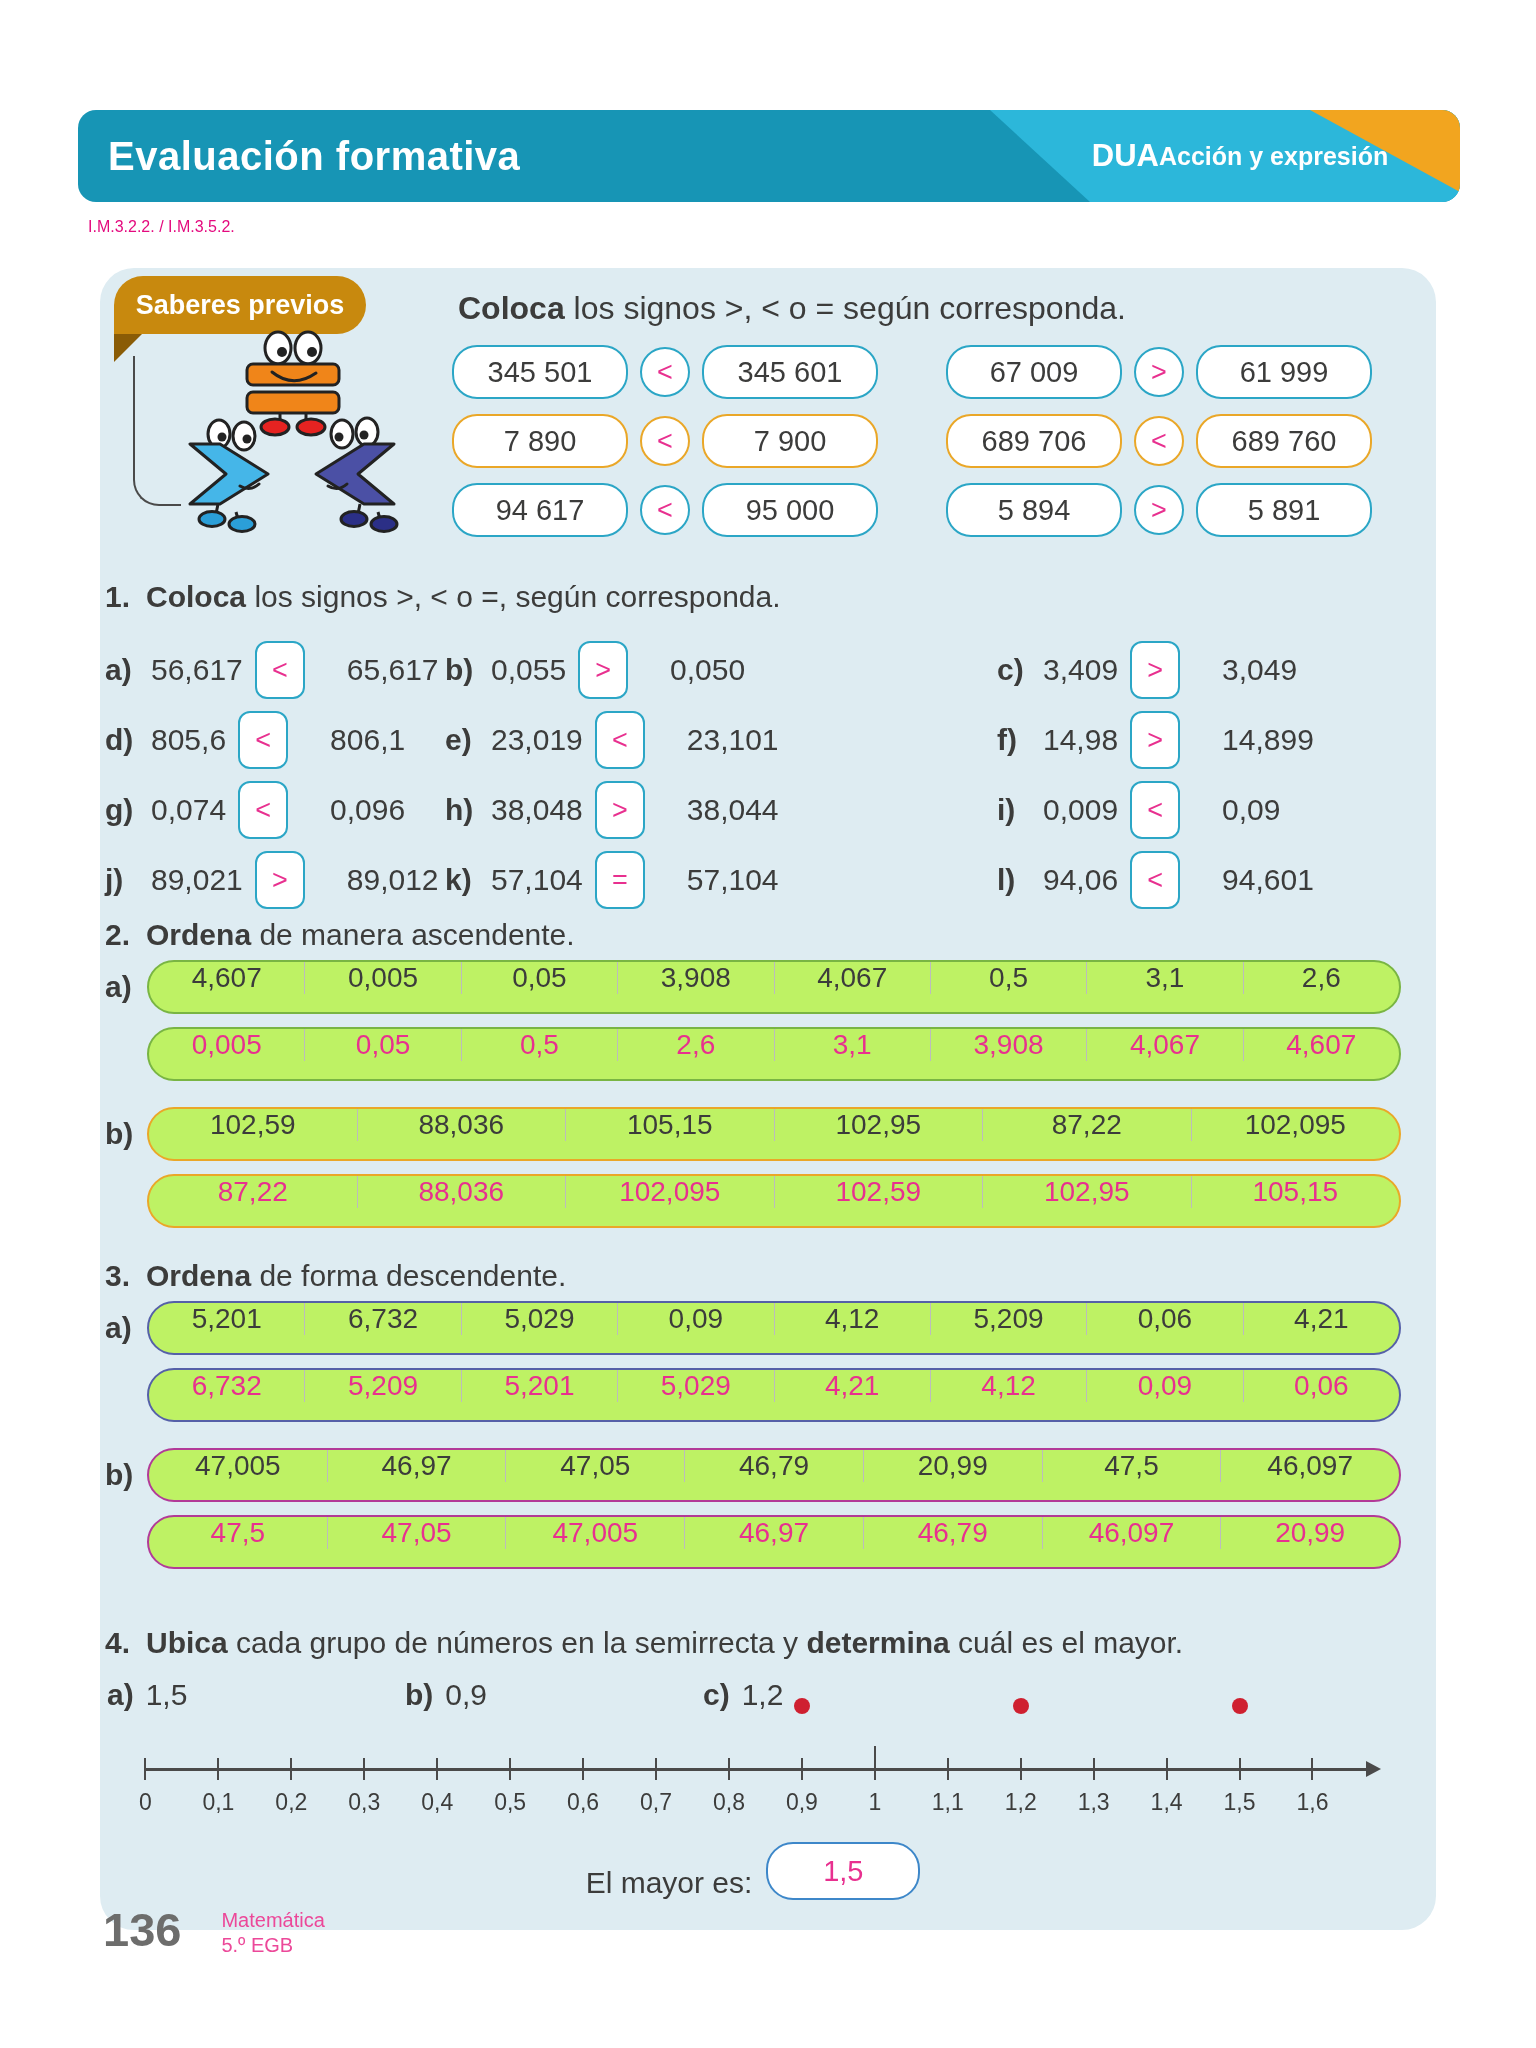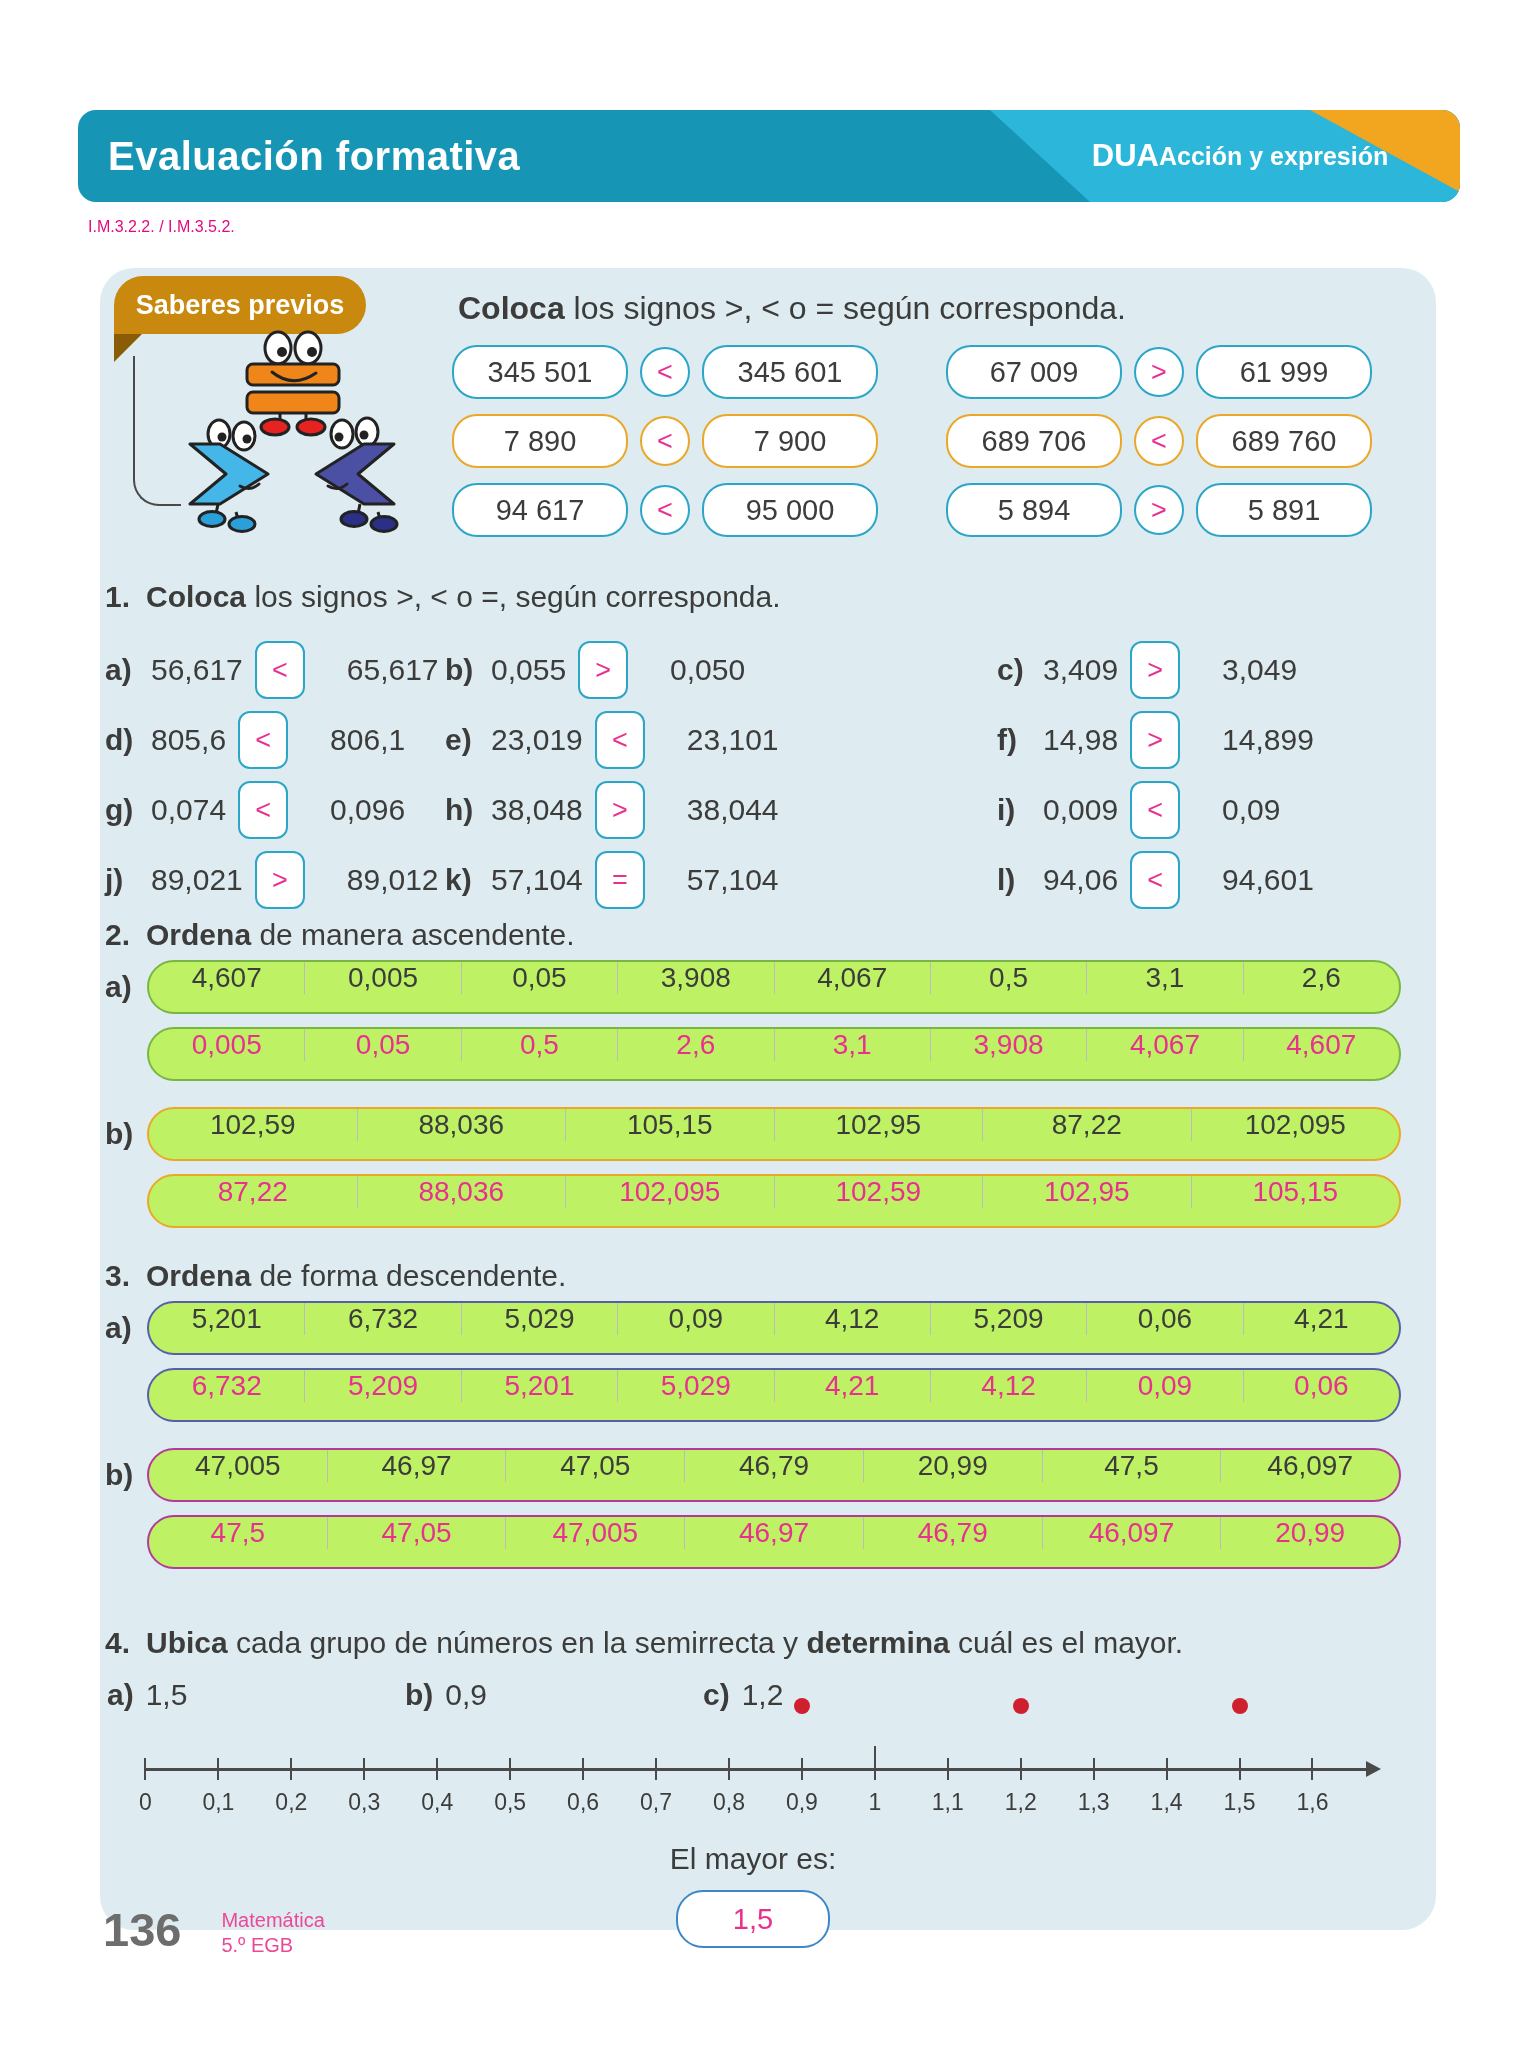--- a/index.html
+++ b/index.html
@@ -130,21 +130,21 @@
   }
   .axis:after {
     content:""; position:absolute; right:-14px; top:-7px; width:0; height:0;
     border-left:15px solid #4a4a4a; border-top:8.5px solid transparent; border-bottom:8.5px solid transparent;
   }
   .ticks { display:flex; position:relative; }
   .tick { flex:1; display:flex; flex-direction:column; align-items:center; }
   .tmark { width:2px; height:22px; background:#4a4a4a; }
   .tick:nth-child(11) .tmark { height:34px; margin-top:-12px; }
   .tlabel { margin-top:9px; font-size:23px; color:#3c3c3b; }
-  .mayor { display:flex; align-items:center; justify-content:center; gap:14px; margin-top:26px; font-size:30px;flex-direction:column; }
+  .mayor { display:flex; align-items:flex-end; justify-content:center; gap:14px; margin-top:26px; font-size:30px; }
   .mayor-pill {
     width:150px; height:54px; background:#fff; border:2.5px solid #3d87c9; border-radius:27px;
     display:flex; align-items:center; justify-content:center; font-size:29px; color:#e8308f;
   }
 
   
   .footer { position:absolute; left:103px; top:1908px; display:flex; gap:20px; align-items:flex-start; }
   .footer-page { font-size:47px; font-weight:bold; color:#6d6d6c; line-height:0.95; }
   .footer-meta { font-size:20px; color:#ec4899; line-height:1.25;margin-left:20px; }
 </style>

